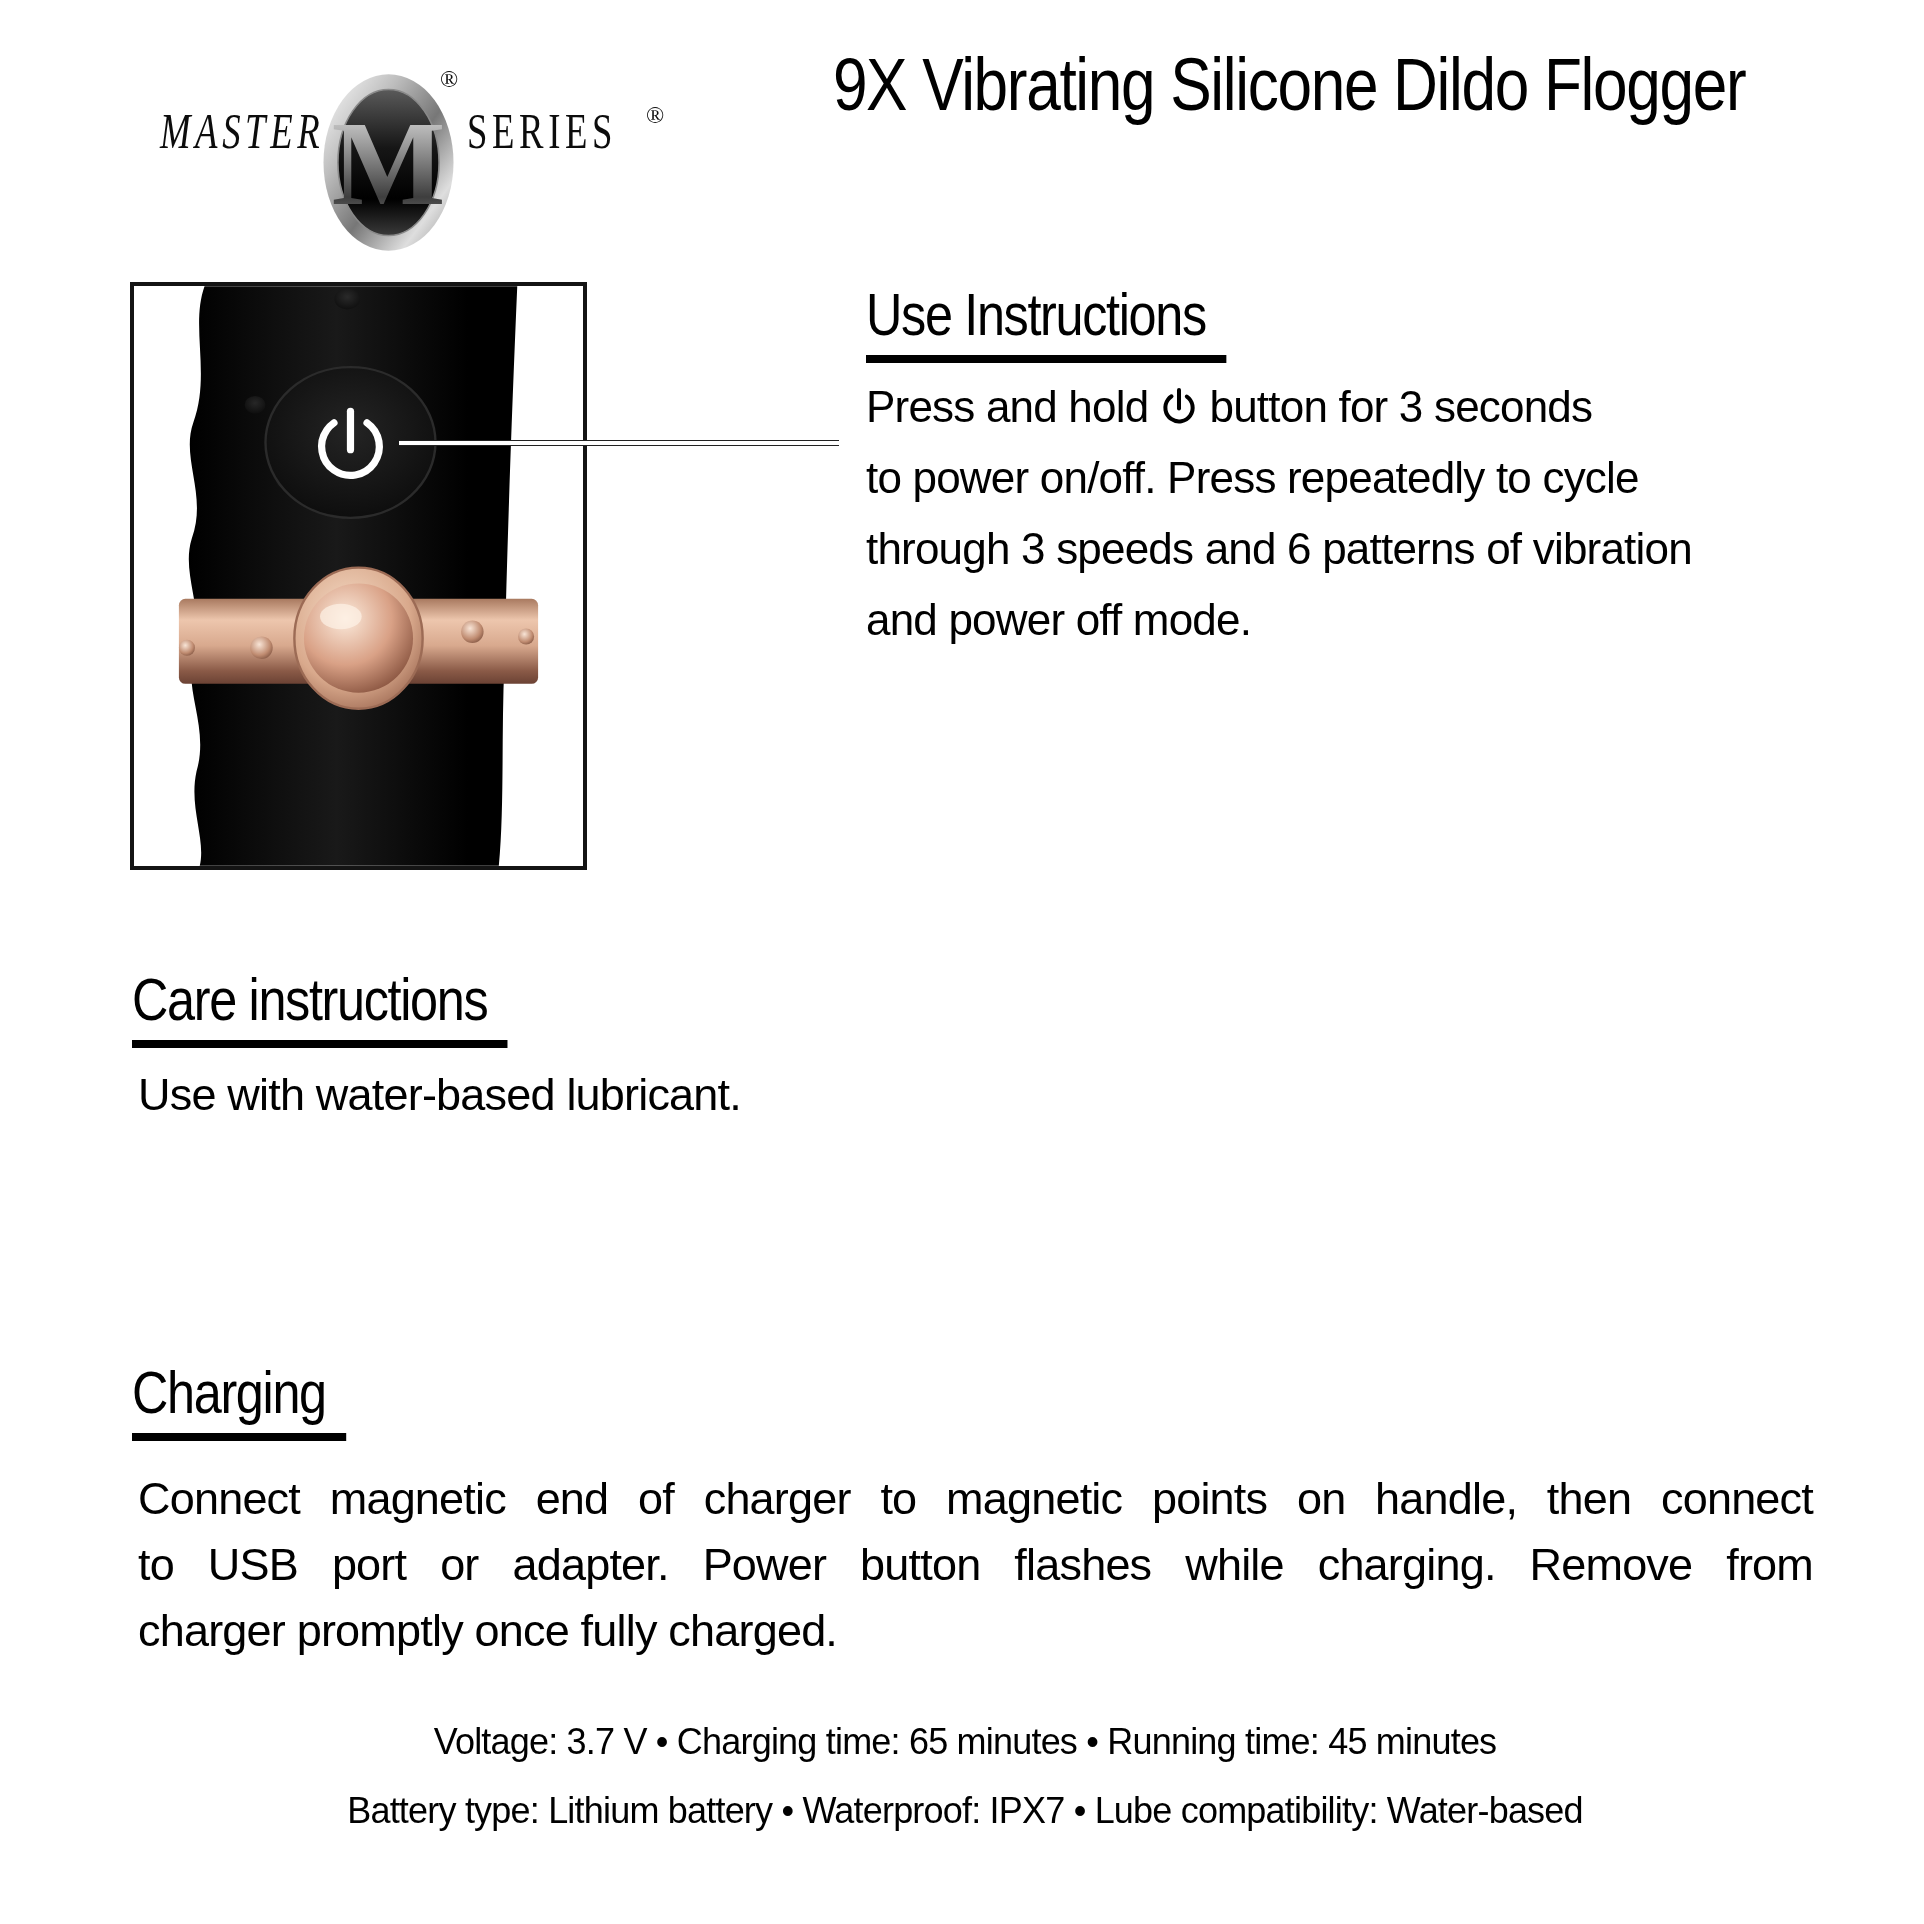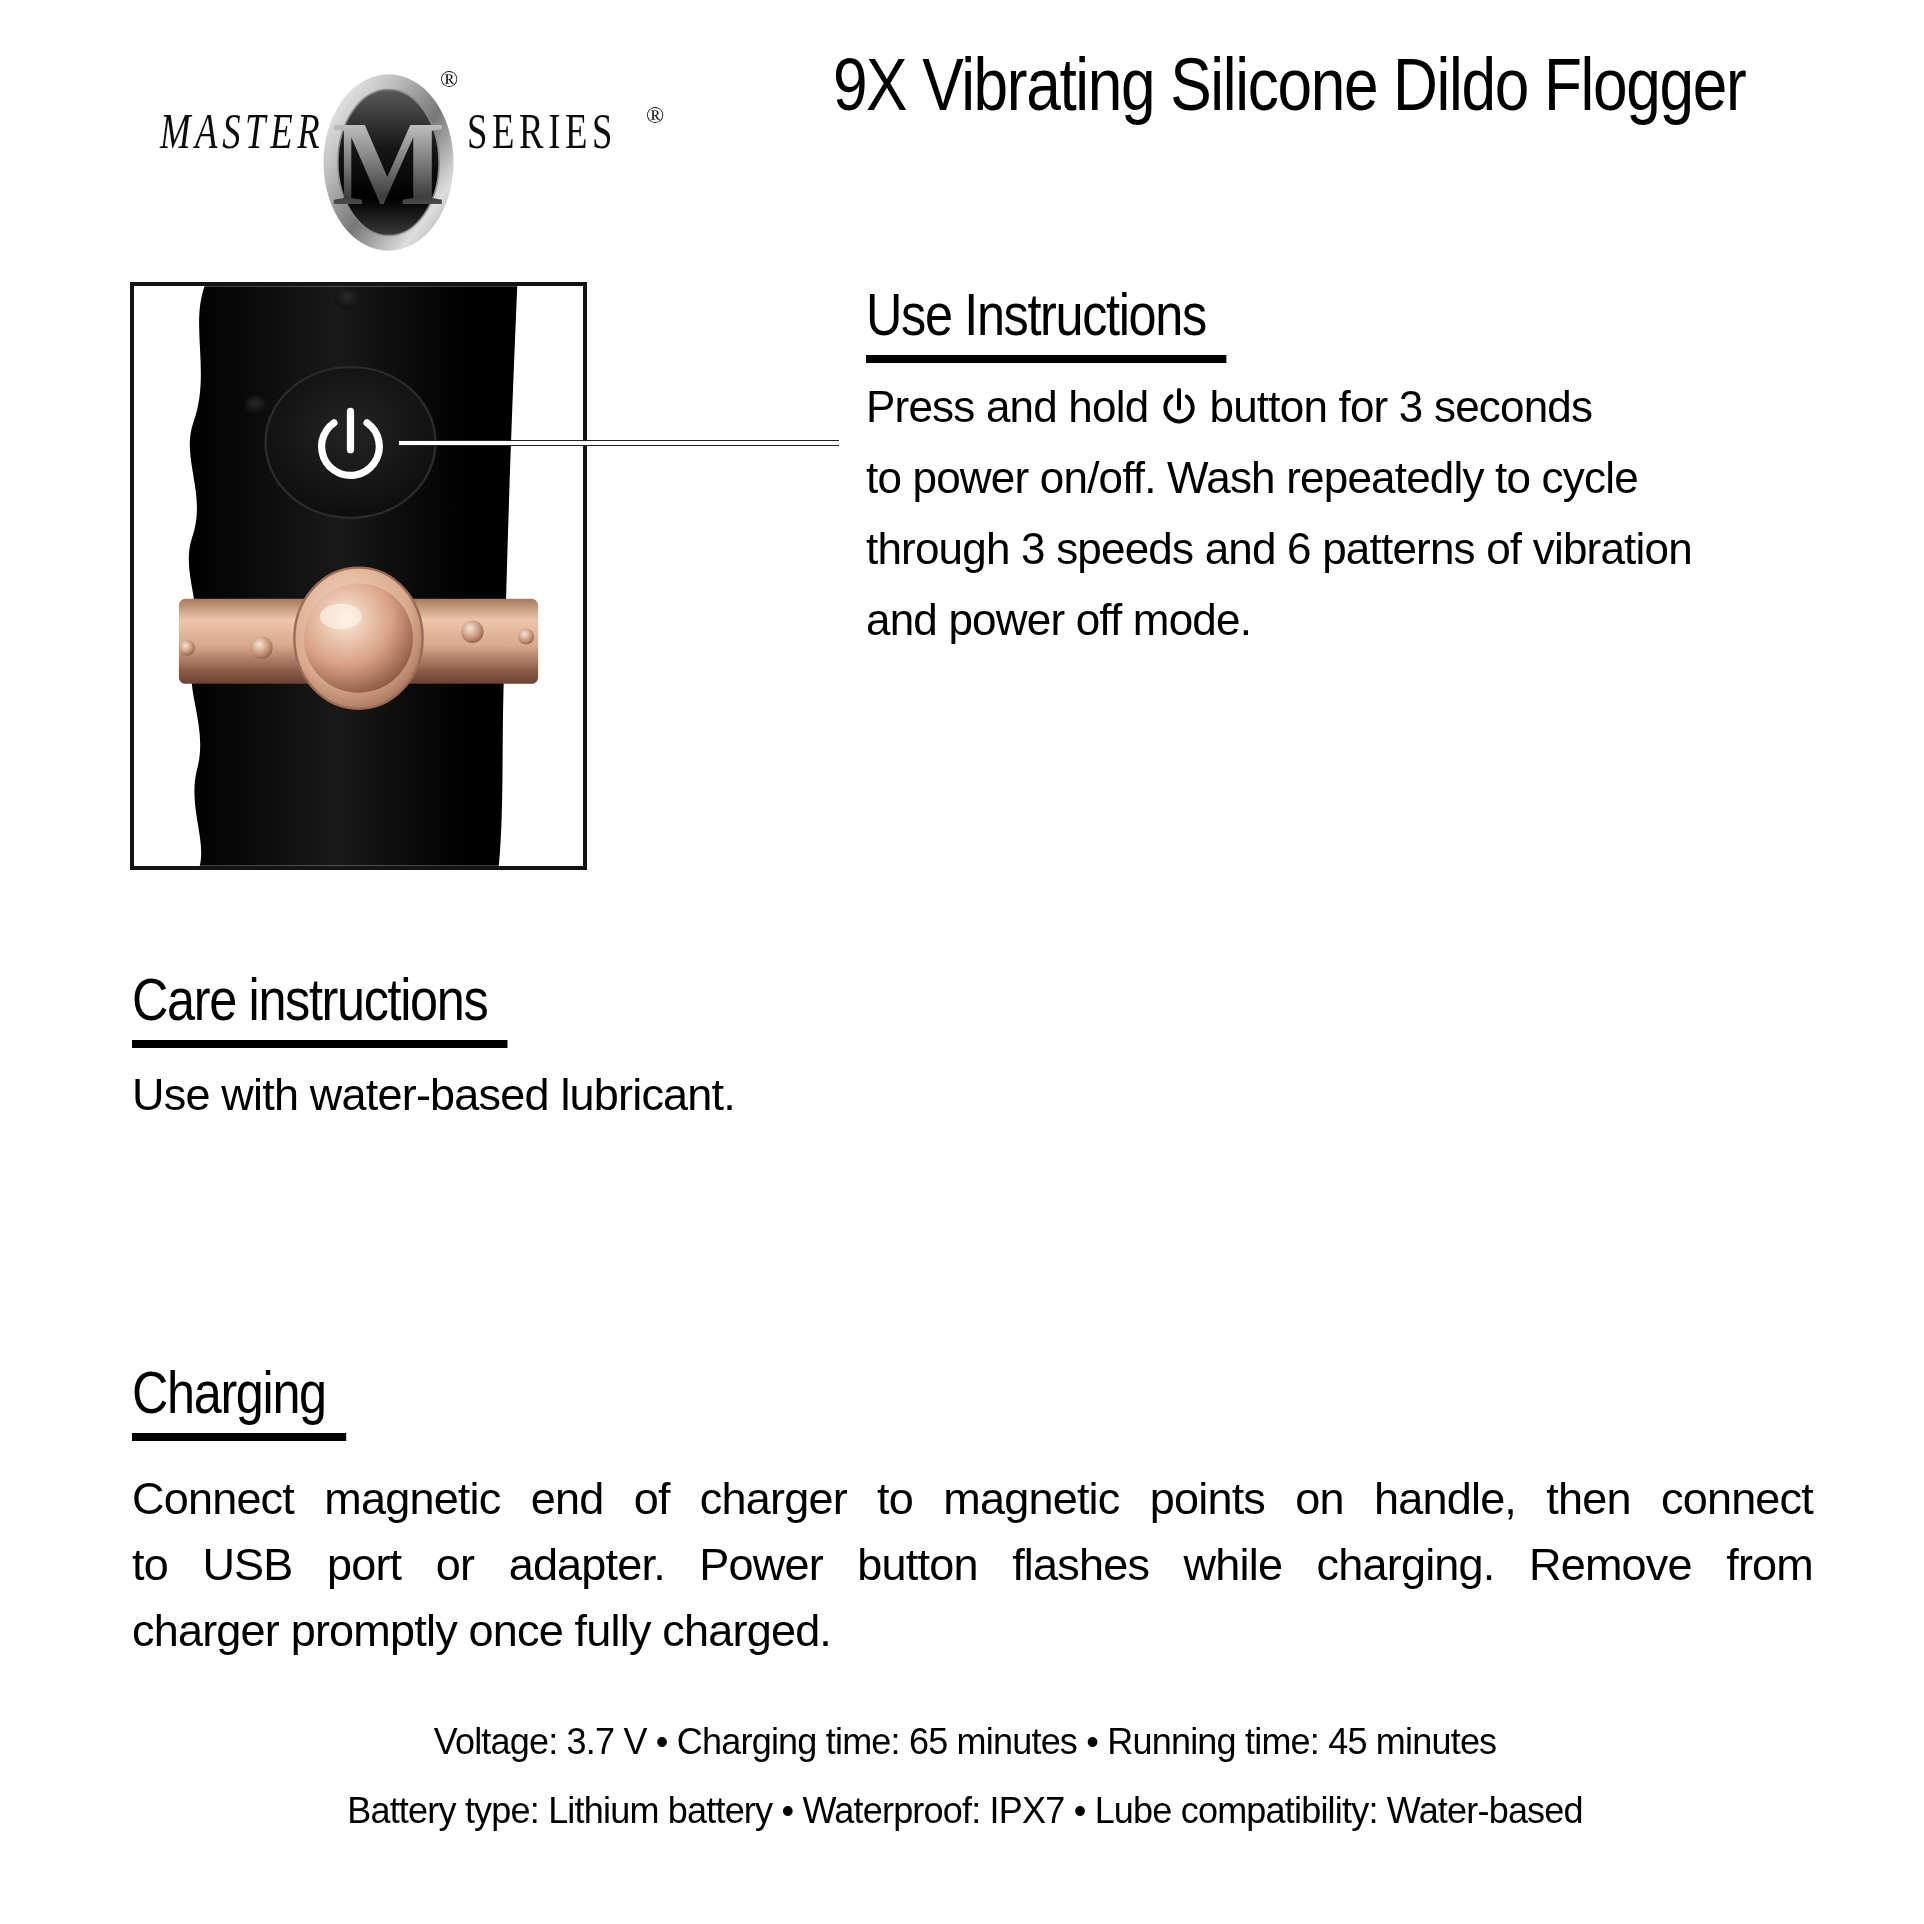--- a/index.html
+++ b/index.html
@@ -25,21 +25,21 @@
   .title .sq{display:inline-block;transform:scaleX(0.84);transform-origin:center center;}
 
   
   .h{font-size:60px;letter-spacing:-1.6px;white-space:nowrap;}
   .h .sq{display:inline-block;transform:scaleX(0.84);transform-origin:left center;
          line-height:71px;padding:0 24px 4.8px 0;border-bottom:8px solid #000;}
 
   
   .rline{font-size:44px;letter-spacing:-0.8px;line-height:71px;height:71px;white-space:nowrap;}
   .rline .picon{vertical-align:-4.8px;margin:0 9.6px;}
-  .para{font-size:45px;letter-spacing:-0.8px;line-height:66px;}
+  .para{font-size:45px;letter-spacing:-0.8px;line-height:66px;margin-left:6px;}
   .jline{text-align:justify;text-align-last:justify;}
   .spec{width:1700px;left:115px;text-align:center;font-size:36px;letter-spacing:-0.8px;line-height:48px;}
 
   
   .imgbox{left:130px;top:282px;width:457px;height:588px;box-sizing:border-box;
           border:4px solid #141414;background:#fff;}
   .devsvg{left:134px;top:286px;}
   .callout{left:399px;top:440px;width:440px;height:4px;background:#fff;
            border-top:1.6px solid #222;border-bottom:1.6px solid #222;z-index:5;}
 </style>
@@ -166,21 +166,21 @@
     <span class="sq">Use Instructions</span>
   </div>
 
   <div class="abs" style="left:866px;top:371px;width:1011px;">
     <div class="rline">
       <span>Press and hold</span><svg class="picon" width="42" height="45" viewBox="0 0 52 56">
         <circle cx="26" cy="32" r="17" fill="none" stroke="#000" stroke-width="5" stroke-linecap="round" stroke-dasharray="86 21" transform="rotate(-55 26 32)"></circle>
         <line x1="26" y1="10" x2="26" y2="33" stroke="#000" stroke-width="5" stroke-linecap="round"></line>
       </svg><span>button for 3 seconds</span>
     </div>
-    <div class="rline">to power on/off. Wash repeatedly to cycle</div>
+    <div class="rline">to power on/off. Press repeatedly to cycle</div>
     <div class="rline">through 3 speeds and 6 patterns of vibration</div>
     <div class="rline">and power off mode.</div>
   </div>
 
   <div class="abs h" style="left:132px;top:930px;margin-top:34px;">
     <span class="sq">Care instructions</span>
   </div>
 
   <div class="abs para" style="left:132px;top:1062px;width:1681px;">Use with water-based lubricant.</div>
 

